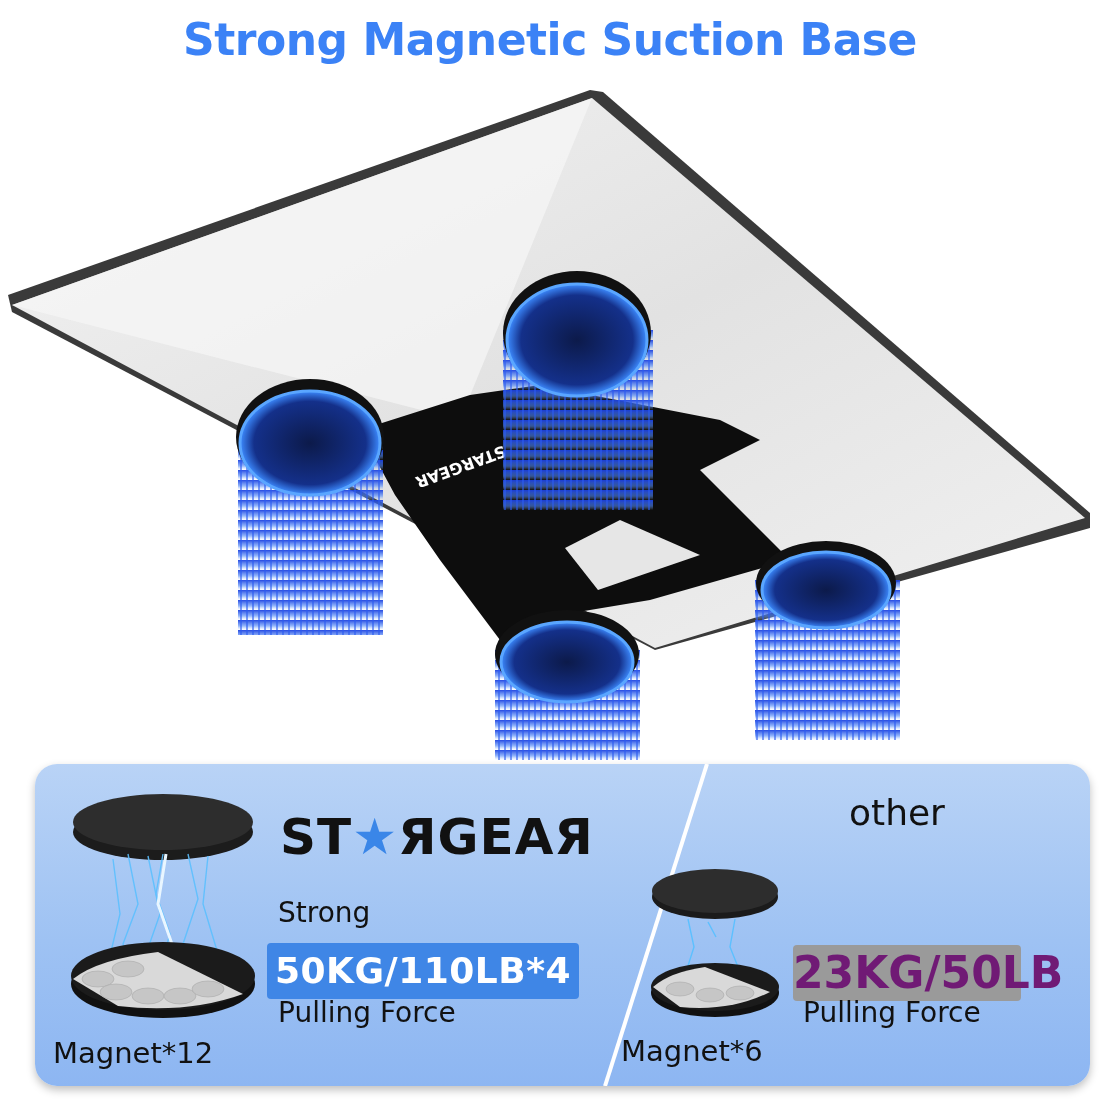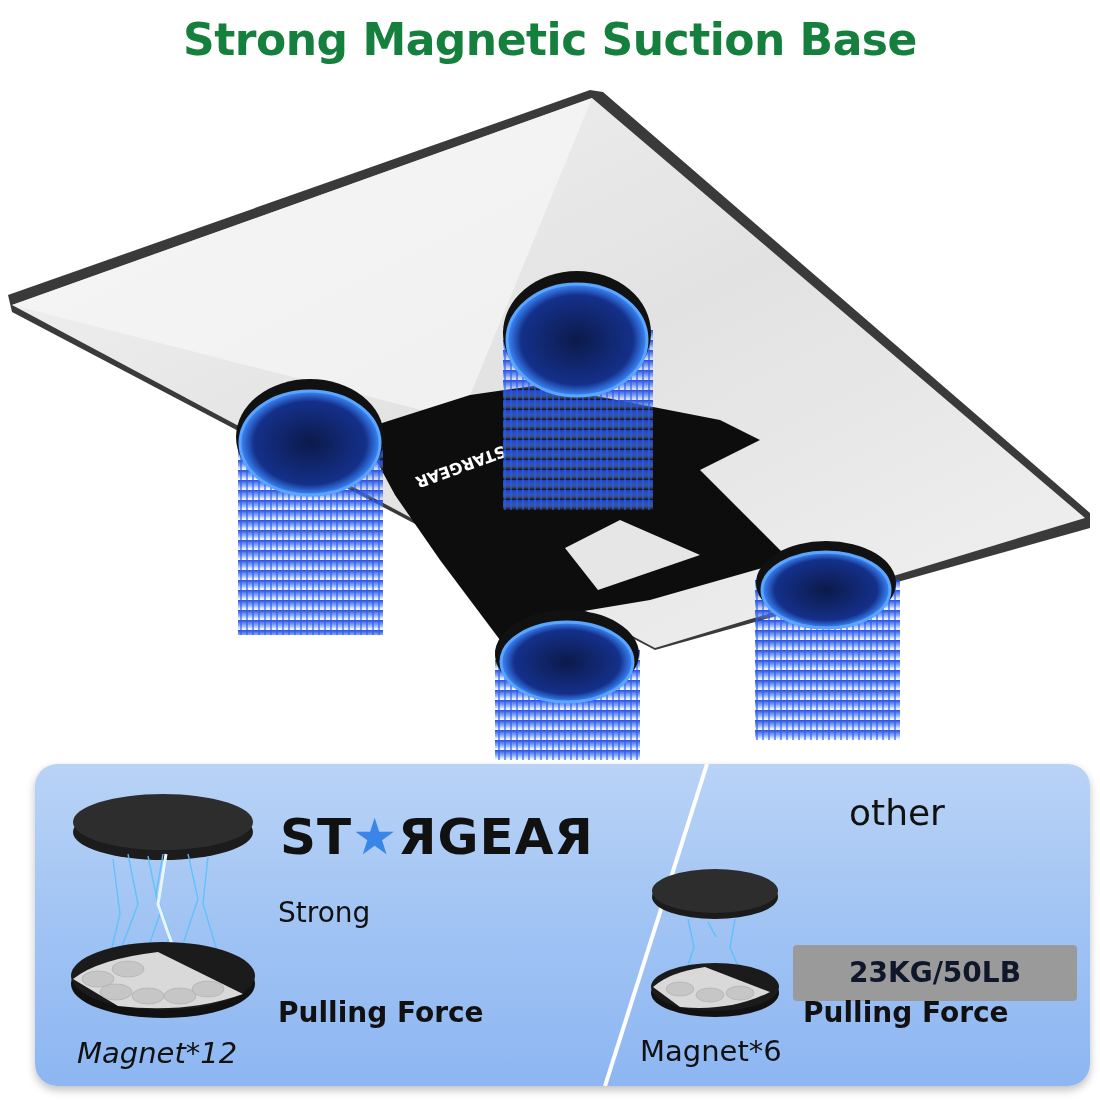--- a/index.html
+++ b/index.html
@@ -4,21 +4,21 @@
 <style>
   html, body { margin: 0; padding: 0; }
   body {
     width: 1100px; height: 1100px; overflow: hidden; position: relative;
     background: #ffffff;
     font-family: "DejaVu Sans", "Liberation Sans", sans-serif;
   }
   .title {
     position: absolute; left: 0; top: 14px; width: 1100px; text-align: center;
     font-family: "DejaVu Sans", sans-serif; font-weight: bold;
-    font-size: 44px; color: #15803d; letter-spacing: -0.5px;
+    font-size: 44px; color: #3b82f6; letter-spacing: -0.5px;
   }
   .product { position: absolute; left: 0; top: 80px; width: 1100px; height: 680px; }
   .panel {
     position: absolute; left: 35px; top: 764px; width: 1055px; height: 322px;
     border-radius: 22px;
     background: linear-gradient(180deg, #b9d3f6 0%, #9ec2f3 55%, #8db6f2 100%);
     box-shadow: 0 4px 8px rgba(0,0,0,0.25);
     overflow: hidden;
   }
   .divider {
@@ -34,29 +34,29 @@
   .brand .star { color: #3a86e8; }
   .strong-label {
     position: absolute; left: 243px; top: 132px; font-weight: normal; font-size: 28px; color: #111;
   }
   .force-badge {
     position: absolute; left: 232px; top: 179px; height: 56px; width: 312px;
     background: #3f86e6; border-radius: 4px; color: #fff; font-weight: bold;
     font-size: 36px; line-height: 56px; text-align: center; letter-spacing: 0.5px;
   }
   .pull-label {
-    position: absolute; font-weight: bold; font-size: 28px; color: #111;
+    position: absolute; font-weight: normal; font-size: 28px; color: #111;
   }
   .other-label {
     position: absolute; left: 814px; top: 28px; font-size: 36px; color: #111;
   }
   .other-badge {
-    position: absolute; left: 758px; top: 181px; height: 56px; width: 284px;
-    background: #9a9a9a; border-radius: 4px; color: #0f172a; font-weight: bold;
-    font-size: 28px; line-height: 56px; text-align: center;
+    position: absolute; left: 758px; top: 181px; height: 56px; width: 228px;
+    background: #9a9a9a; border-radius: 4px; color: #701a75; font-weight: bold;
+    font-size: 44px; line-height: 56px; text-align: center;
   }
 </style>
 </head>
 <body>
 
 <div class="title">Strong Magnetic Suction Base</div>
 
 <svg class="product" viewBox="0 80 1100 680" xmlns="http://www.w3.org/2000/svg">
   <defs>
     <linearGradient id="board" x1="0" y1="0" x2="1" y2="1">
@@ -140,42 +140,43 @@
     <path d="M5 195 Q 30 175 90 168 L 175 210 Q 120 230 50 222 Z" fill="#d9d9d9"></path>
     <g fill="#c6c6c6" stroke="#aaa" stroke-width="0.6">
       <ellipse cx="30" cy="195" rx="16" ry="8"></ellipse>
         <ellipse cx="60" cy="185" rx="16" ry="8"></ellipse>
       <ellipse cx="48" cy="208" rx="16" ry="8"></ellipse>
         <ellipse cx="80" cy="212" rx="16" ry="8"></ellipse>
       <ellipse cx="112" cy="212" rx="16" ry="8"></ellipse>
         <ellipse cx="140" cy="205" rx="16" ry="8"></ellipse>
     </g>
   </svg>
-  <div class="mag-label" style="left:42px;top:272px;font-style:italic;">Magnet*12</div>
+  <div class="mag-label" style="left:18px;top:272px;">Magnet*12</div>
 
   <div class="brand">
     <span>ST</span><span class="star">★</span><span>ЯGEAЯ</span>
   </div>
   <div class="strong-label">Strong</div>
+  <div class="force-badge">50KG/110LB*4</div>
   <div class="pull-label" style="left:243px;top:232px;">Pulling Force</div>
 
   <div class="other-label">other</div>
   <svg style="position:absolute;left:615px;top:103px;" width="135" height="155" viewBox="0 0 135 155">
     <ellipse cx="65" cy="30" rx="63" ry="22" fill="#1b1b1b"></ellipse>
     <ellipse cx="65" cy="24" rx="63" ry="22" fill="#2d2d2d"></ellipse>
     <g stroke="#5cc0ff" stroke-width="1.4" fill="none">
       <path d="M38 52 L44 80 L36 105 L40 125"></path>
       <path d="M85 52 L80 80 L90 105 L82 125"></path>
       <path d="M58 55 L66 70"></path>
     </g>
     <ellipse cx="65" cy="126" rx="64" ry="24" fill="#111"></ellipse>
     <ellipse cx="65" cy="120" rx="64" ry="24" fill="#1b1b1b"></ellipse>
     <path d="M3 120 Q 20 105 55 100 L 120 125 Q 80 145 30 140 Z" fill="#d9d9d9"></path>
     <g fill="#c6c6c6" stroke="#aaa" stroke-width="0.6">
       <ellipse cx="30" cy="122" rx="14" ry="7"></ellipse>
         <ellipse cx="60" cy="128" rx="14" ry="7"></ellipse>
         <ellipse cx="90" cy="126" rx="14" ry="7"></ellipse>
     </g>
   </svg>
-  <div class="mag-label" style="left:605px;top:270px;">Magnet*6</div>
+  <div class="mag-label" style="left:586px;top:270px;">Magnet*6</div>
   <div class="other-badge">23KG/50LB</div>
   <div class="pull-label" style="left:768px;top:232px;">Pulling Force</div>
 </div>
 
 </body></html>

